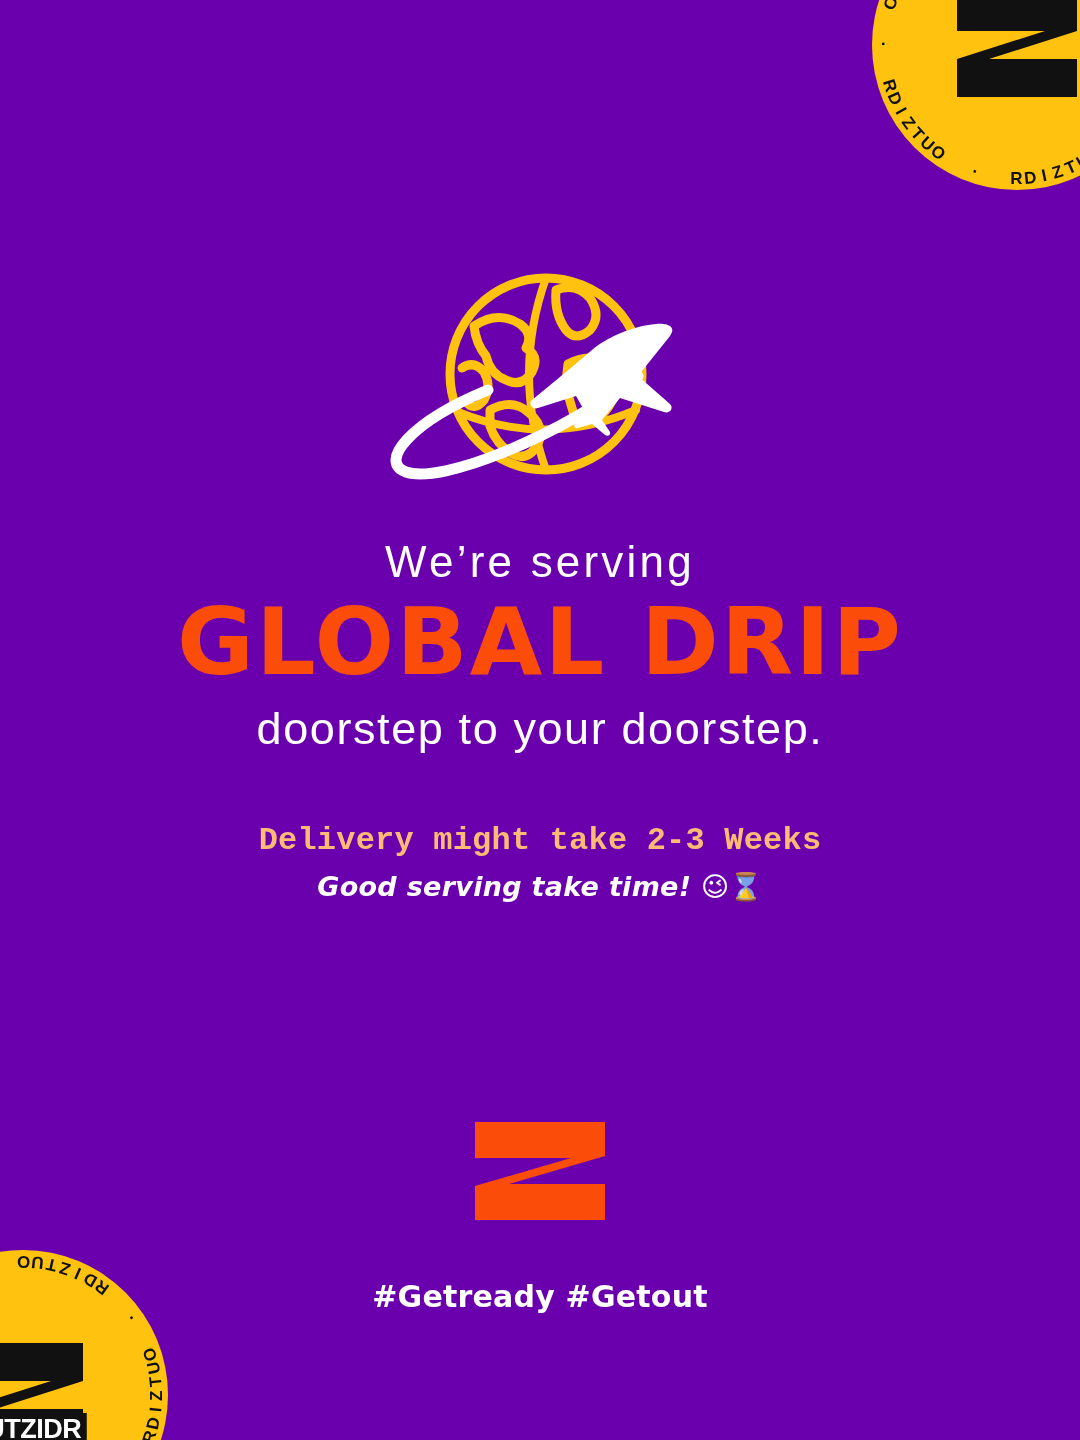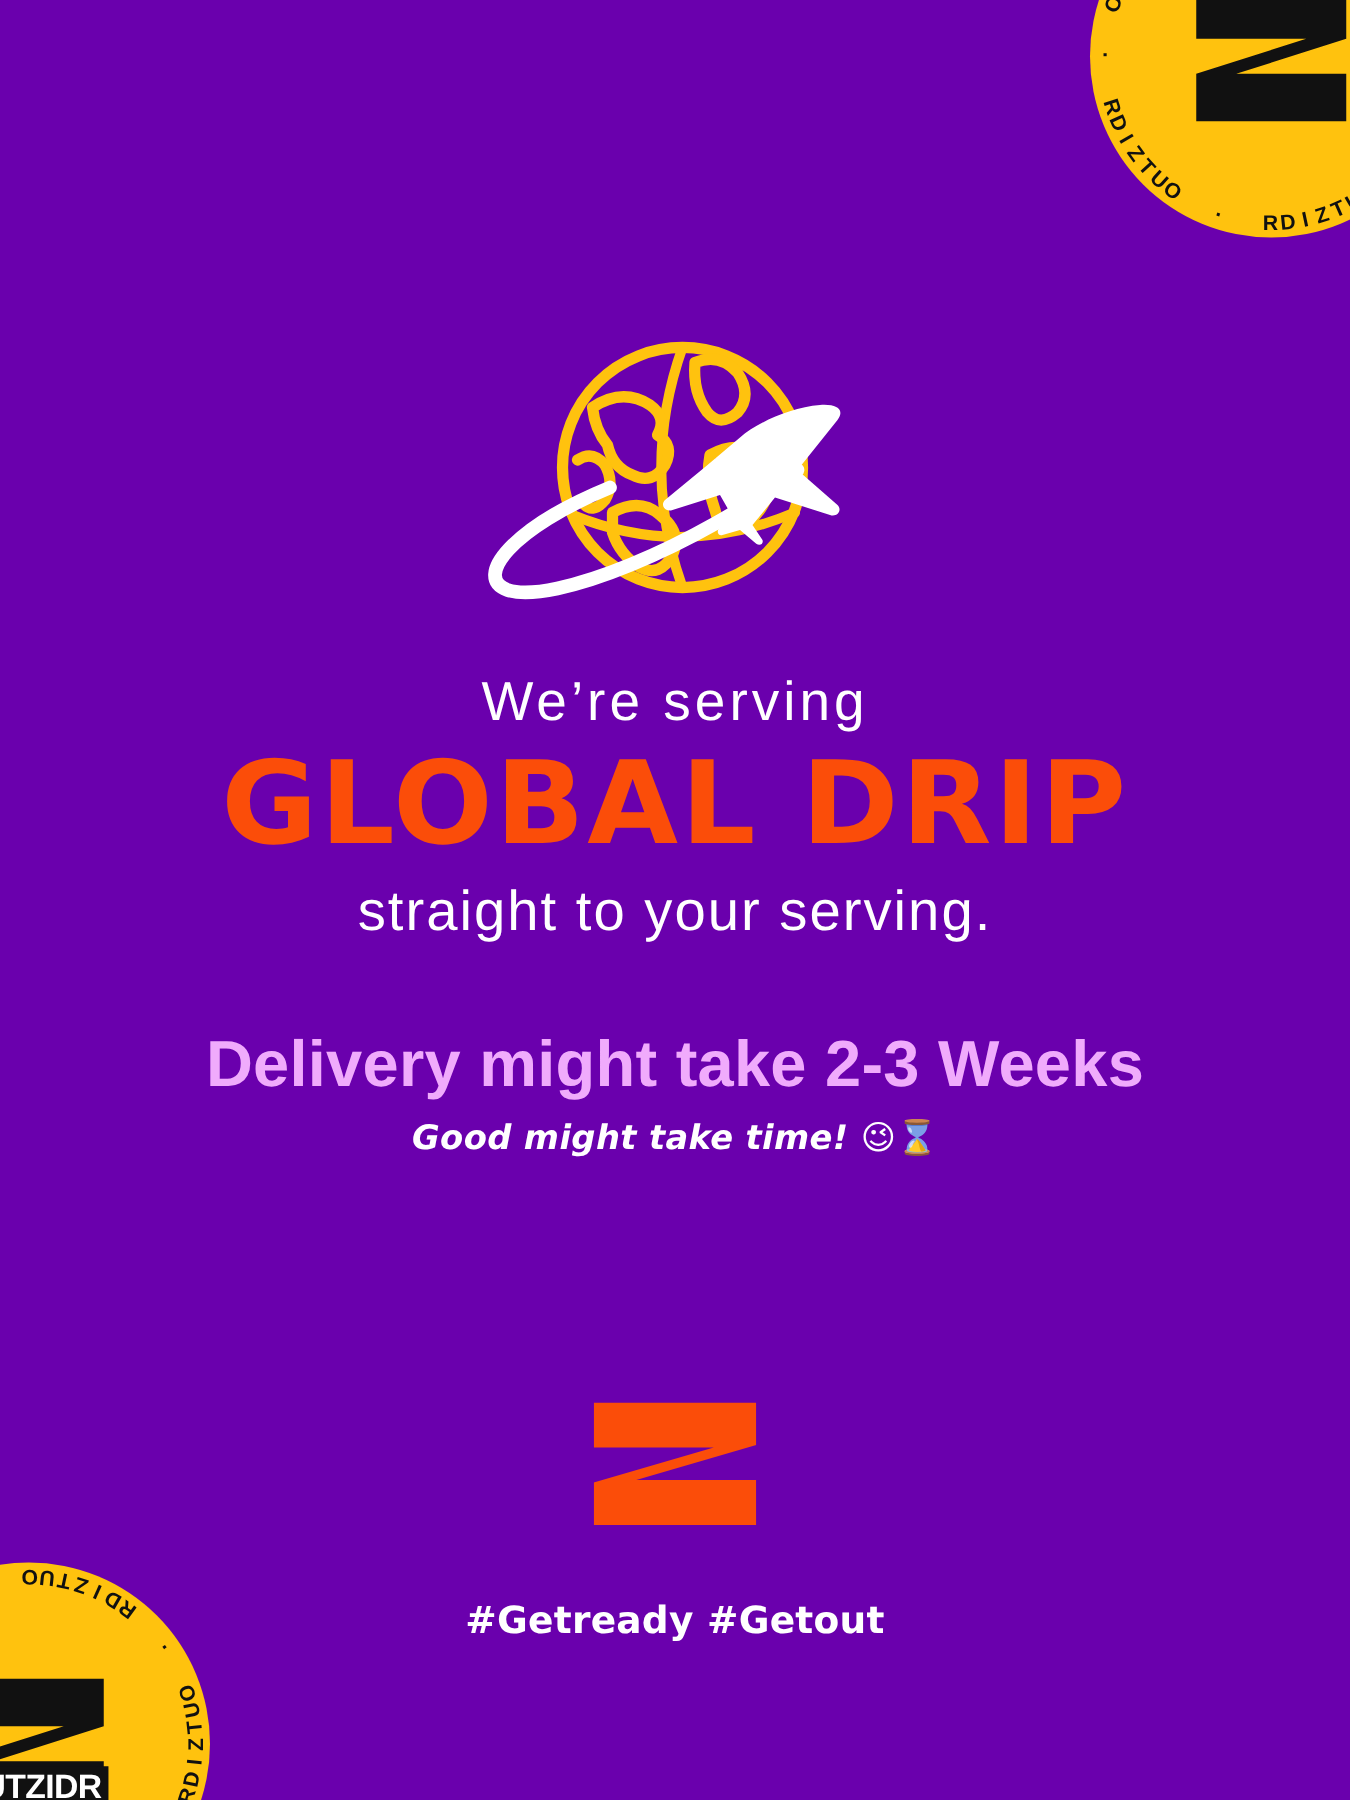--- a/index.html
+++ b/index.html
@@ -120,26 +120,26 @@
     line-height:1.1;
   }
 
   .delivery-block {
     margin-top:70px;
     text-align:center;
     width:100%;
   }
 
   .delivery-main {
-    color:#f0abfc;
-    font-size:52px;
+    color:#fdba74;
+    font-size:32px;
     font-weight:bold;
     letter-spacing:0.2px;
     line-height:1.12;
-    font-family:Liberation Sans, sans-serif;
+    font-family:Liberation Mono, monospace;
   }
 
   .delivery-sub {
     color:#ffffff;
     font-size:27px;
     font-weight:bold;
     font-style:italic;
     letter-spacing:0.3px;
     margin-top:12px;
     font-family:"DejaVu Sans", sans-serif;
@@ -246,27 +246,27 @@
 
       <g fill="#FFFFFF">
         <path d="M222 78 C236 66 262 54 286 52 C300 51 306 56 300 64 L268 104 L300 132 C304 136 300 142 294 140 L250 126 L232 148 L240 160 C241 163 238 165 235 163 L222 152 L208 156 C205 157 203 154 205 151 L214 138 L206 124 L168 136 C162 138 158 132 162 128 L196 100 Z"></path>
       </g>
     </svg>
   </div>
 
   <div class="headline-block">
     <div class="kicker">We’re serving</div>
     <div class="big-title">GLOBAL DRIP</div>
-    <div class="subline">straight to your serving.</div>
+    <div class="subline">doorstep to your doorstep.</div>
   </div>
 
   <div class="delivery-block">
     <div class="delivery-main">Delivery might take 2-3 Weeks</div>
     <div class="delivery-sub">
-      <span>Good might take time!</span>
+      <span>Good serving take time!</span>
       <span class="emoji">😉⌛</span>
     </div>
   </div>
 </div>
 
 <div class="footer">
   <div>
     <svg class="footer-z" viewBox="0 0 130 98" width="130" height="98" aria-hidden="true">
       <path d="M0 0 H130 V34 L34 62 H130 V98 H0 V64 L96 36 H0 Z" fill="#FB4D09"></path>
     </svg>

